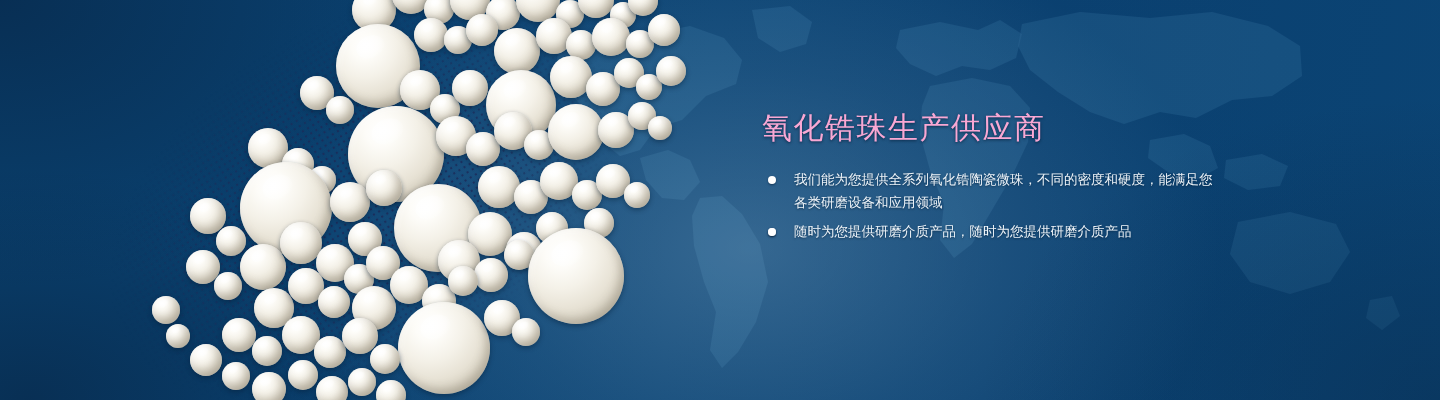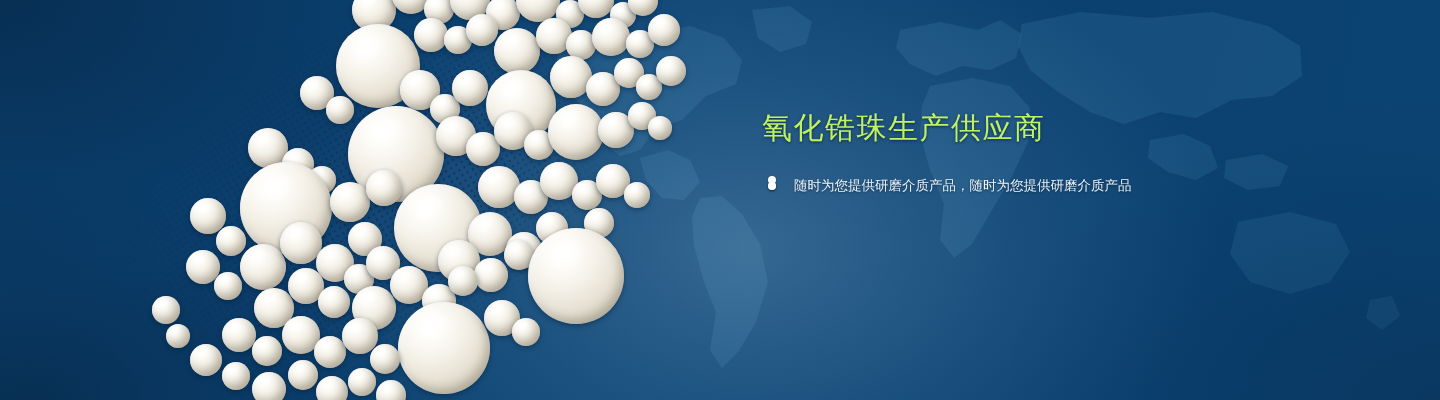--- a/index.html
+++ b/index.html
@@ -124,21 +124,21 @@
     width: 600px;
     height: 400px;
   }
   .headline {
     position: absolute;
     left: 0;
     top: 108px;
     font-size: 30px;
     font-weight: 400;
     letter-spacing: 1.5px;
-    color: #bef264;
+    color: #f9a8d4;
     text-shadow: 0 1px 3px rgba(4,26,50,0.75);
     white-space: nowrap;
   }
   .bullets {
     position: absolute;
     left: 4px;
     top: 168px;
     margin: 0;
     padding: 0;
     list-style: none;
@@ -316,20 +316,21 @@
     <span class="bead" style="left:152px;top:296px;width:28px;height:28px;"></span>
     <span class="bead" style="left:166px;top:324px;width:24px;height:24px;"></span>
   </div>
 
   <div class="content">
     <div class="headline">氧化锆珠生产供应商</div>
 
     <ul class="bullets">
       <li class="bullet-item">
         <span class="dot"></span>
+        <span>我们能为您提供全系列氧化锆陶瓷微珠，不同的密度和硬度，能满足您各类研磨设备和应用领域</span>
       </li>
       <li class="bullet-item">
         <span class="dot"></span>
       </li>
       <li class="bullet-item">
         <span class="dot"></span>
         <span>随时为您提供研磨介质产品，随时为您提供研磨介质产品</span>
       </li>
     </ul>
   </div>

